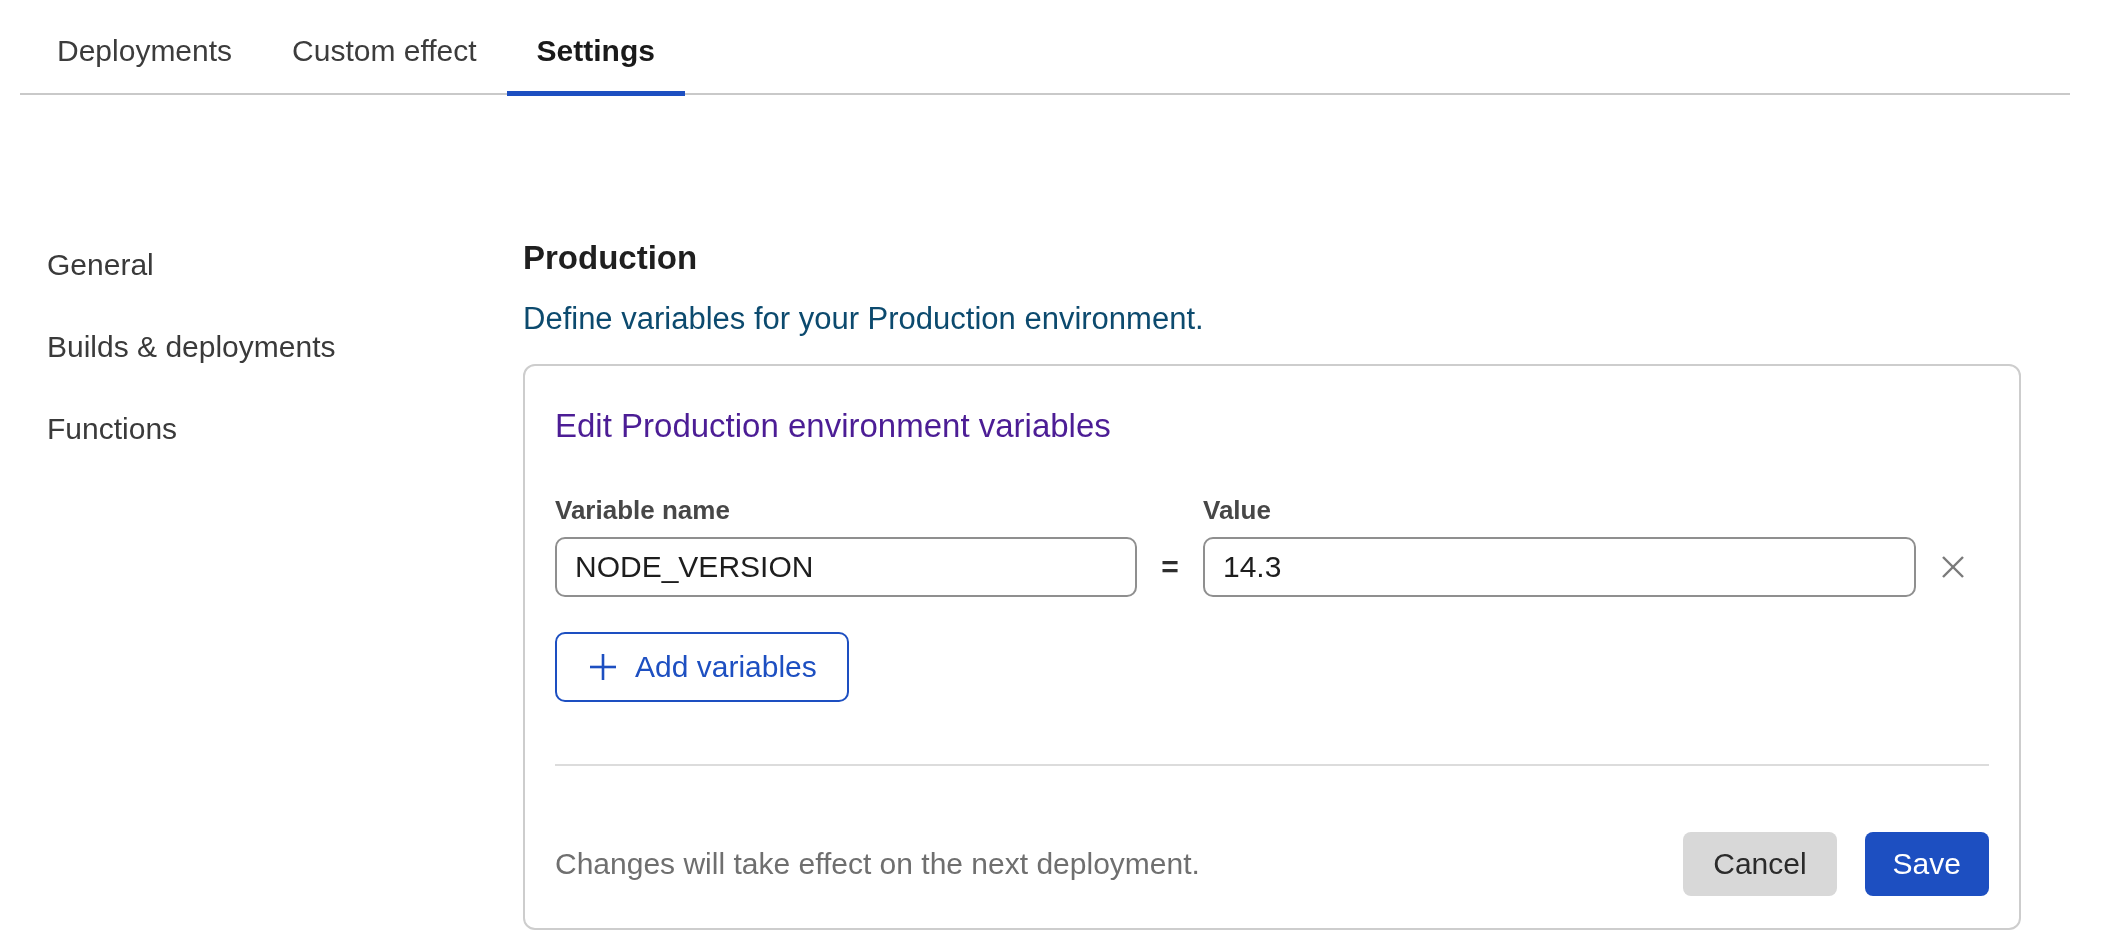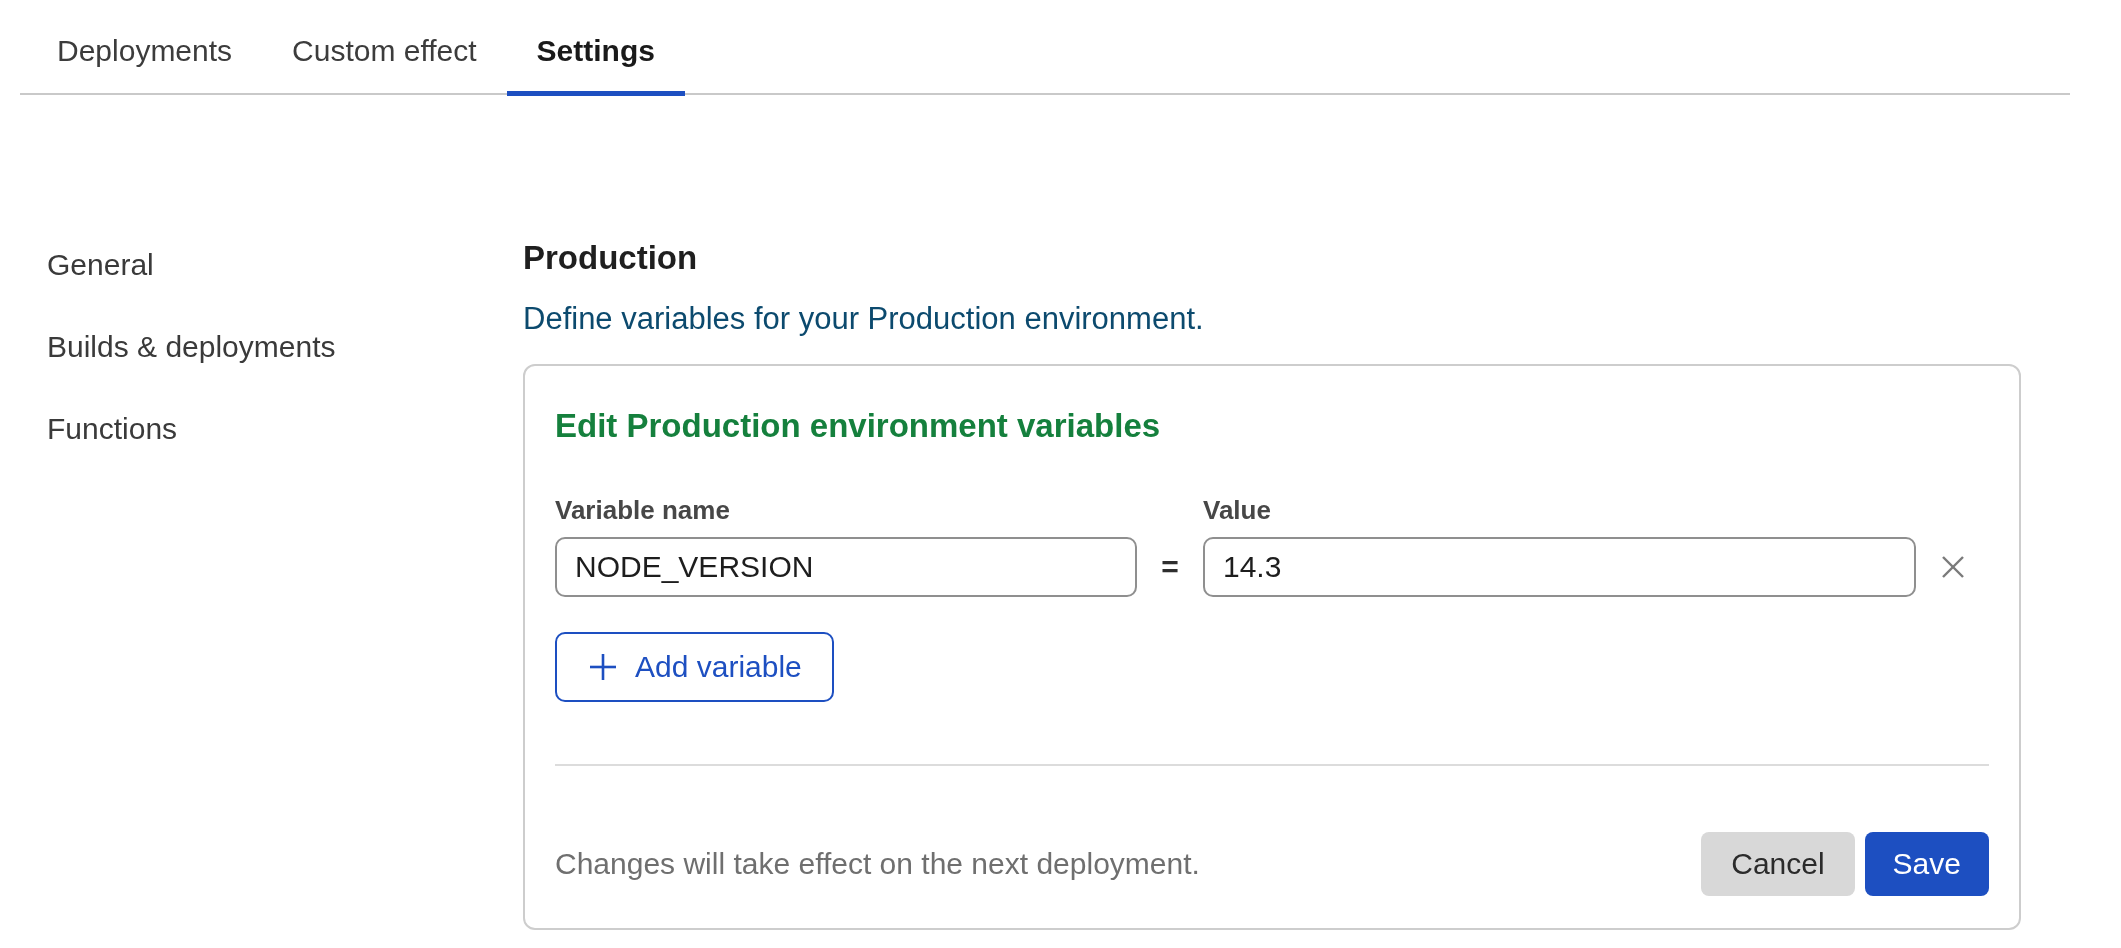--- a/index.html
+++ b/index.html
@@ -95,22 +95,22 @@
   .card{
     border:2px solid var(--card-border);
     border-radius:12px;
     padding:40px 30px 32px 30px;
     background:#ffffff;
   }
   h2.card-title{
     margin:0 0 48px 0;
     font-size:33px;
     line-height:40px;
-    font-weight:700;
-    color:#15803d;
+    font-weight:400;
+    color:#4c1d95;
   }
 
   .var-grid{
     display:grid;
     grid-template-columns:582px 66px 713px 1fr;
     row-gap:10px;
     align-items:center;
   }
   .field-label{
     font-size:26px;
@@ -166,21 +166,21 @@
   .card-footer{
     margin-top:66px;
     display:flex;
     justify-content:space-between;
     align-items:center;
   }
   .footer-note{
     font-size:30px;
     color:#6f6f6f;
   }
-  .actions{display:flex;gap:10px;justify-content:center;}
+  .actions{display:flex;gap:28px;justify-content:center;}
   .btn{
     height:64px;
     border:none;
     border-radius:8px;
     font-size:30px;
     font-family:inherit;
     cursor:pointer;
   }
   .btn-cancel{
     background:var(--cancel-bg);
@@ -232,21 +232,21 @@
             <line x1="25" y1="5" x2="5" y2="25" stroke="#7a7a7a" stroke-width="2.4"></line>
           </svg>
         </button>
       </div>
 
       <button class="add-btn">
         <svg width="32" height="32" viewBox="0 0 32 32">
           <line x1="16" y1="3" x2="16" y2="29" stroke="#1d4fc1" stroke-width="2.6"></line>
           <line x1="3" y1="16" x2="29" y2="16" stroke="#1d4fc1" stroke-width="2.6"></line>
         </svg>
-        <span>Add variable</span>
+        <span>Add variables</span>
       </button>
 
       <hr class="card-divider">
 
       <div class="card-footer">
         <span class="footer-note">Changes will take effect on the next deployment.</span>
         <div class="actions">
           <button class="btn btn-cancel">Cancel</button>
           <button class="btn btn-save">Save</button>
         </div>

